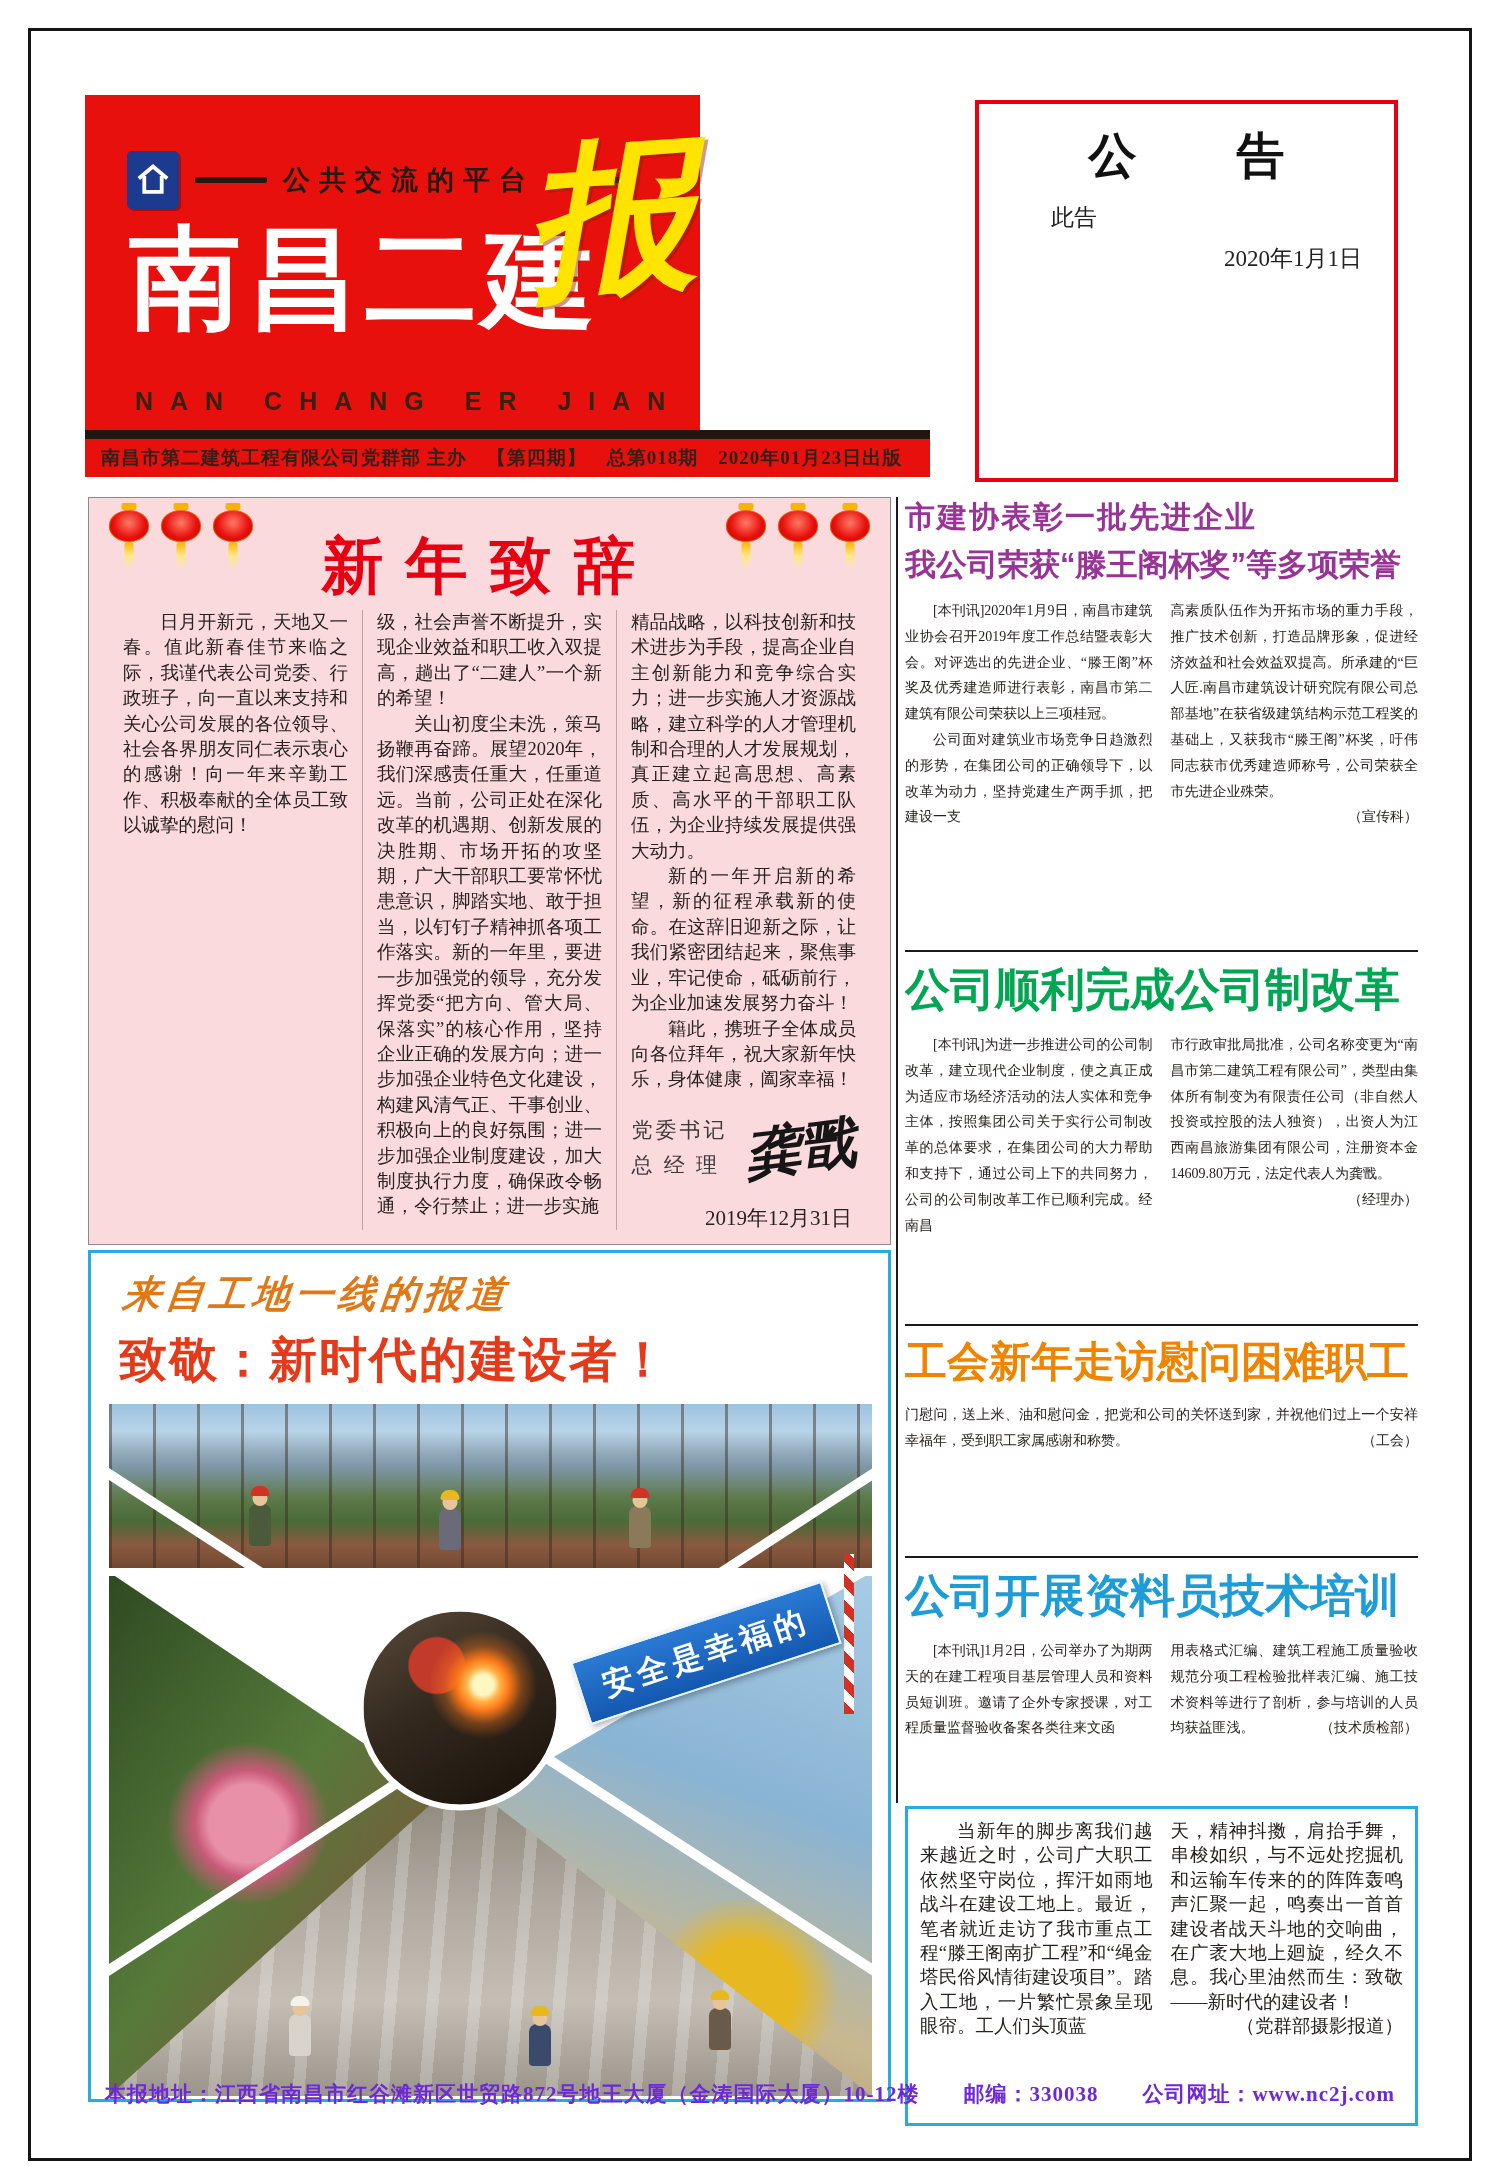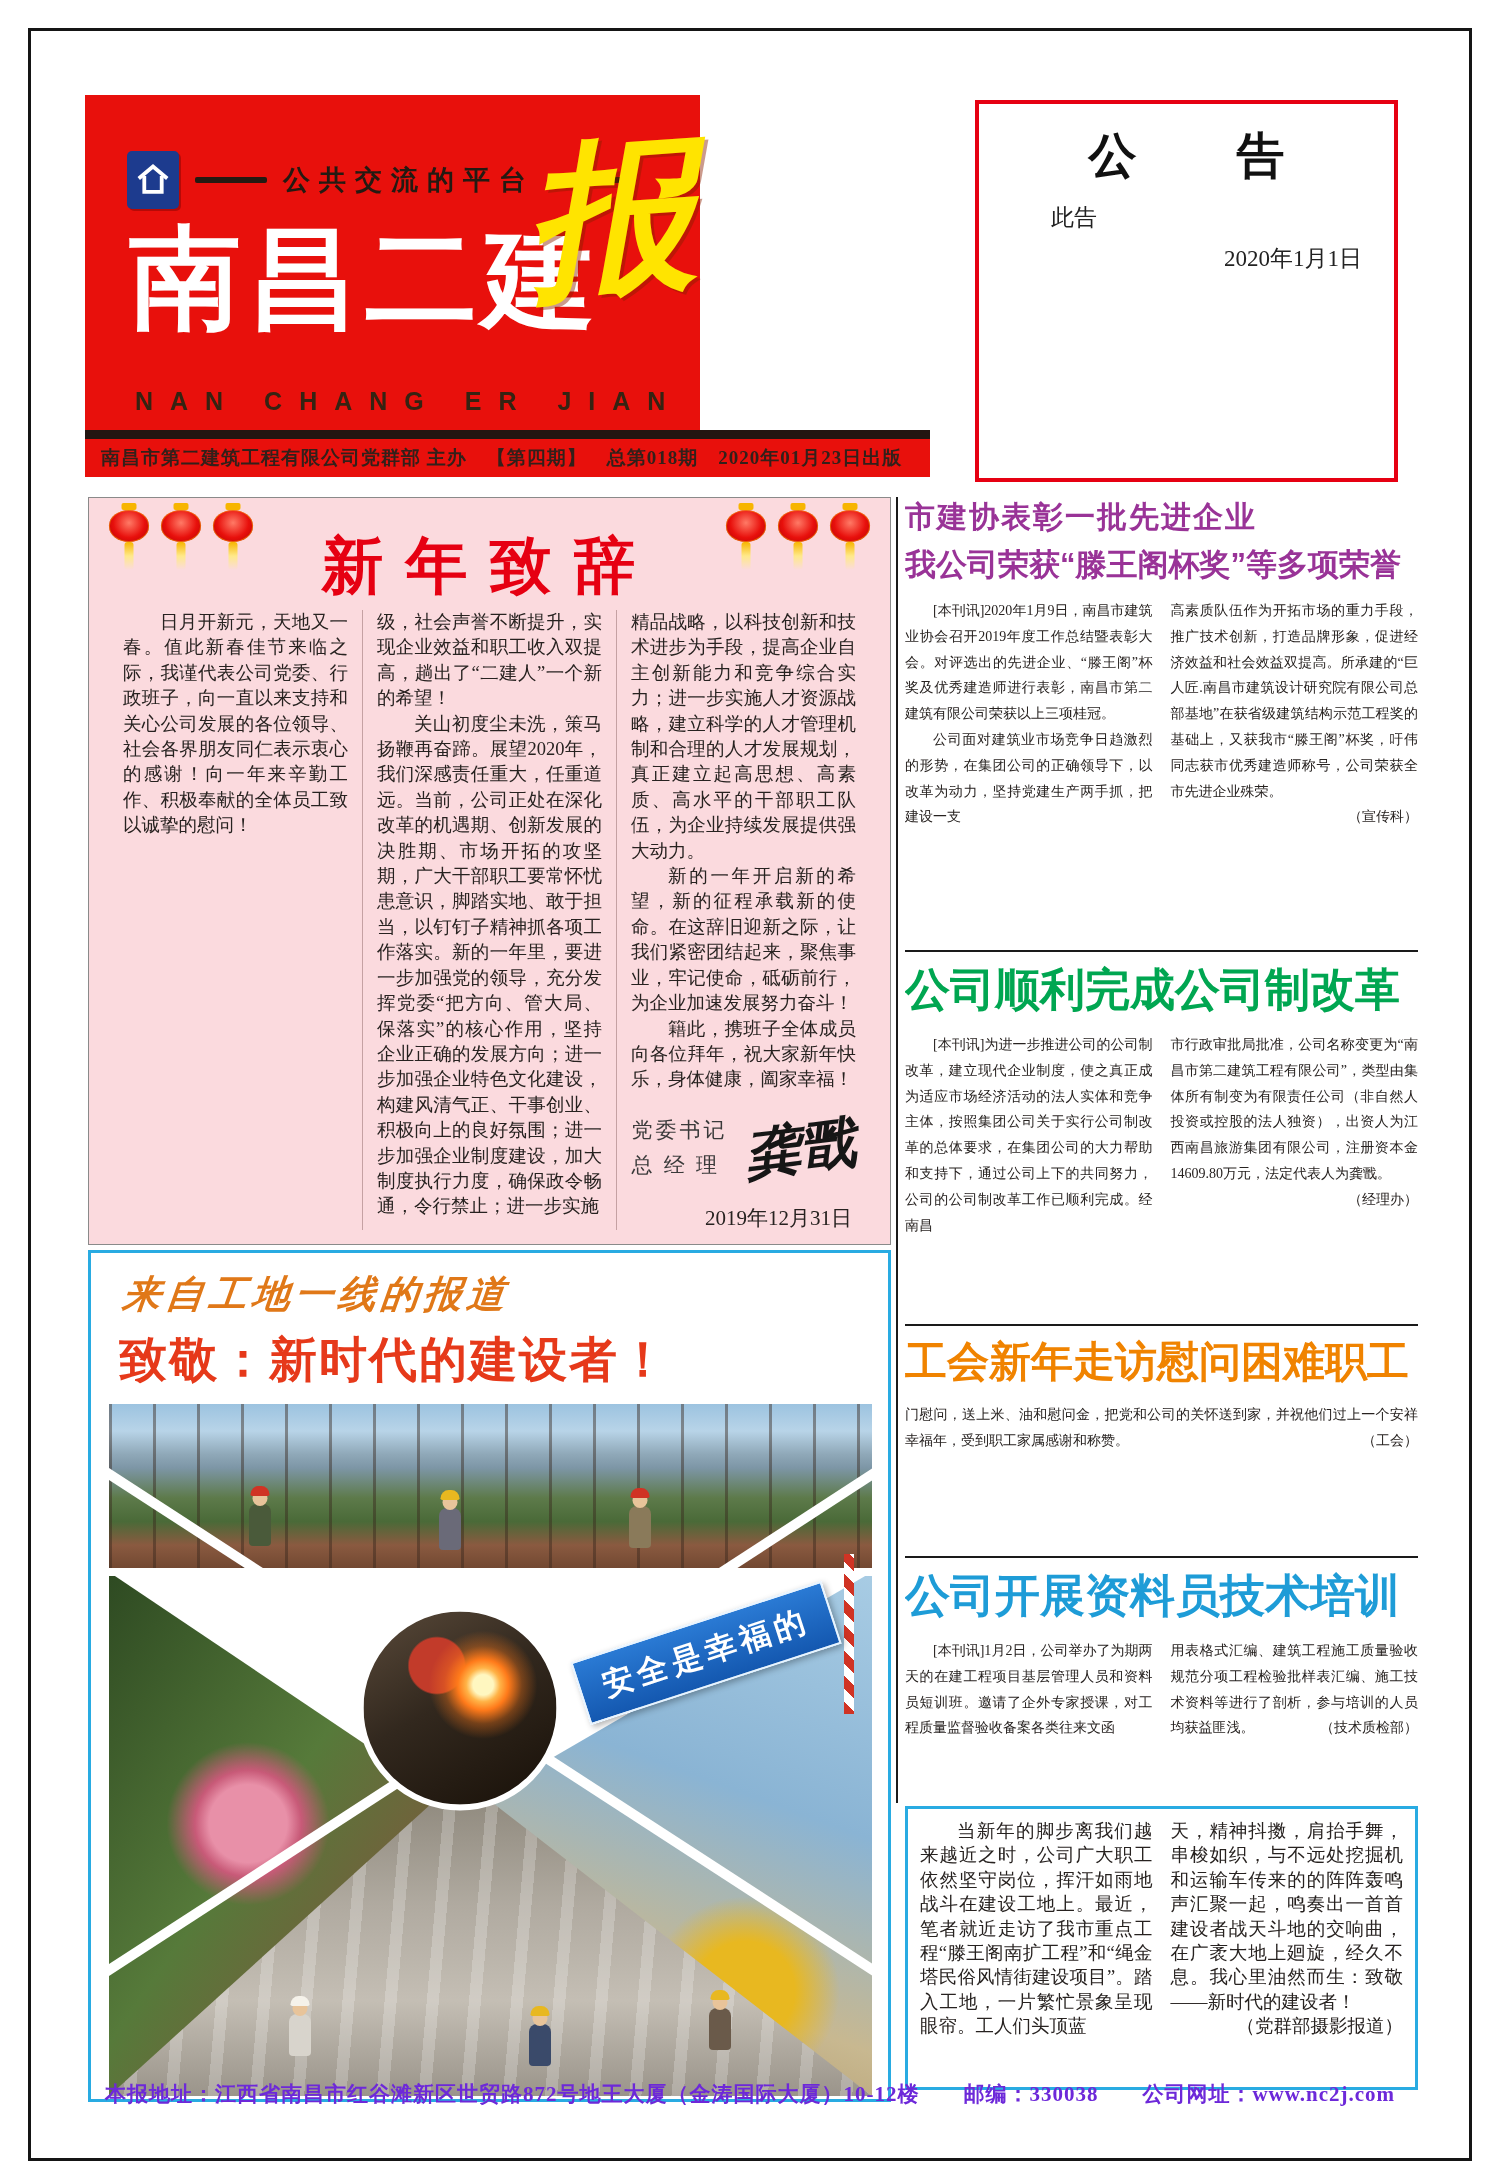--- a/index.html
+++ b/index.html
@@ -103,21 +103,21 @@
   .head-green{font-size:45px;font-weight:900;color:#00a651;font-family:"Liberation Sans","DejaVu Sans",sans-serif;margin:0;white-space:nowrap;}
   .head-orange{font-size:42px;font-weight:900;color:#f08300;font-family:"Liberation Sans","DejaVu Sans",sans-serif;margin:0;white-space:nowrap;}
   .head-blue{font-size:45px;font-weight:900;color:#1e9cd7;font-family:"Liberation Sans","DejaVu Sans",sans-serif;margin:0;white-space:nowrap;}
   .cols2{display:flex;gap:18px;overflow:hidden;}
   .c2{flex:1 1 0;font-size:14px;line-height:25.8px;text-align:justify;color:#272220;}
   .c2 p{margin:0;}
   .signoff{float:right;color:#272220;}
   .soline{text-align:right;margin-top:2px;}
   .hdiv{left:905px;width:513px;height:2px;background:#1a1a1a;}
 
-  .bluebox{left:905px;top:1806px;width:513px;height:284px;border:3px solid #29abe2;box-sizing:border-box;padding:10px 12px;background:#fff;}
+  .bluebox{left:905px;top:1806px;width:513px;height:320px;border:3px solid #29abe2;box-sizing:border-box;padding:10px 12px;background:#fff;}
   .bluebox .c2{font-size:18.5px;line-height:24.4px;}
 
   
   .footer{left:85px;top:2080px;width:1330px;text-align:center;font-size:21px;color:#6d28d9;letter-spacing:1px;font-weight:bold;}
 </style>
 </head>
 <body>
 
 <div class="page">
   <div class="frame"></div>

